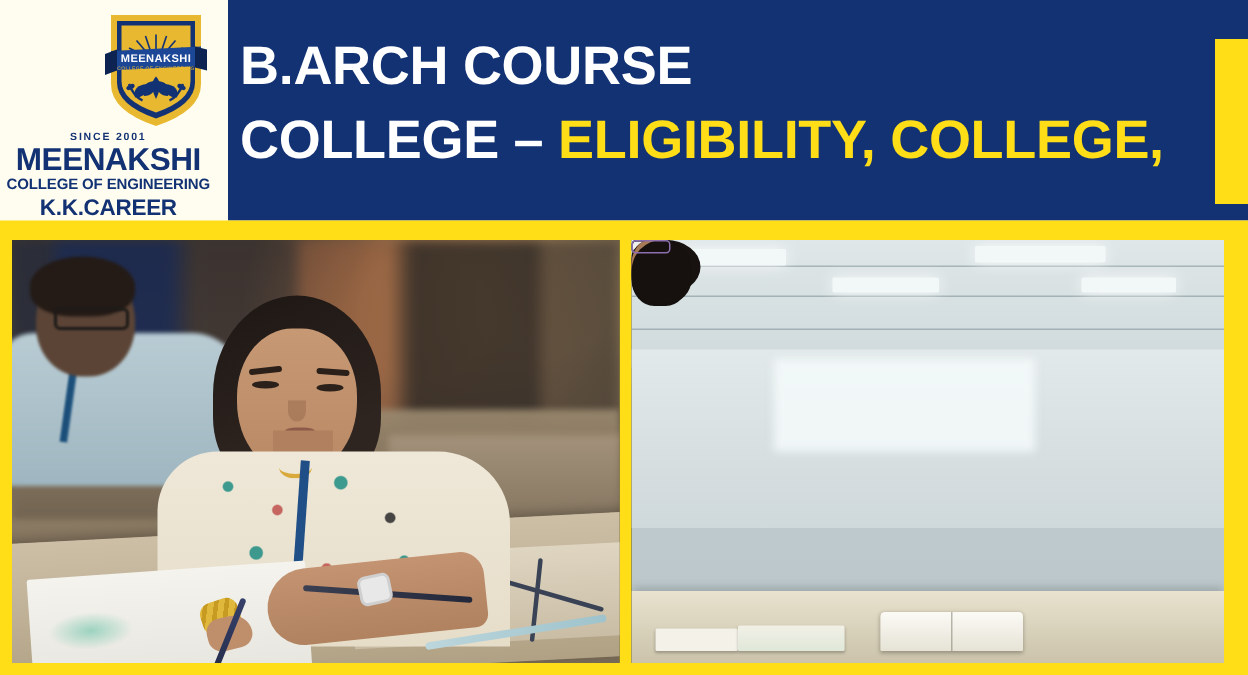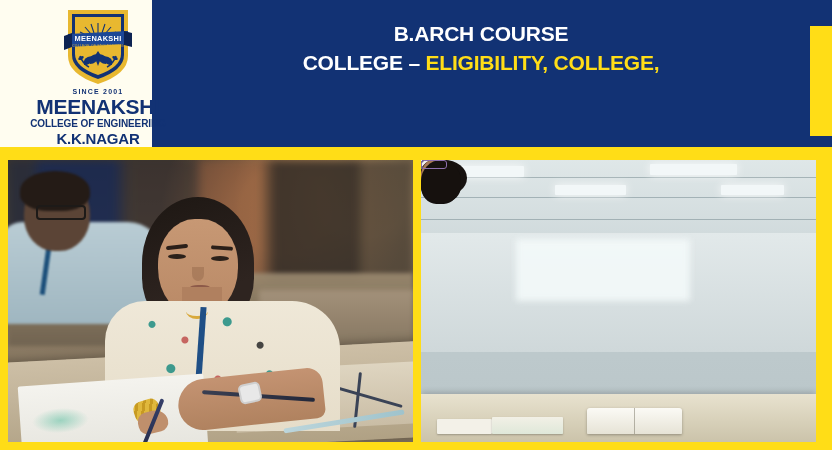--- a/index.html
+++ b/index.html
@@ -50,25 +50,24 @@
   }
 
   
   .logo-block {
     position: absolute;
     left: 0; top: 0;
     width: 140px;
     height: 147px;
     display: flex;
     flex-direction: column;
-    align-items: center;
+    align-items: flex-end;
     justify-content: flex-start;
     padding-top: 6px;
     box-sizing: border-box;
-    margin-left: 28px;
   }
   .crest {
     width: 72px;
     height: 80px;
     position: relative;
   }
   .logo-wordmark {
     text-align: center;
     line-height: 1;
     margin-top: 2px;
@@ -99,22 +98,22 @@
     color: #123274;
     letter-spacing: -0.2px;
     margin-top: 2px;
   }
 
   
   .title {
     position: absolute;
     left: 160px; top: 20px;
     width: 642px;
-    text-align: center;
-    font-size: 21px;
+    text-align: left;
+    font-size: 36px;
     font-weight: bold;
     line-height: 1.36;
     letter-spacing: -0.2px;
     color: #ffffff;
   }
   .title .hl { color: #FFDD17; }
 
   
   .photos {
     position: absolute;
@@ -410,21 +409,21 @@
           <path d="M18 50 Q21 58 27 61" stroke="#123274" stroke-width="1.6" fill="none"></path>
           <path d="M54 50 Q51 58 45 61" stroke="#123274" stroke-width="1.6" fill="none"></path>
           <ellipse cx="19" cy="52" rx="3" ry="1.6" fill="#123274" transform="rotate(-28 19 52)"></ellipse>
           <ellipse cx="53" cy="52" rx="3" ry="1.6" fill="#123274" transform="rotate(28 53 52)"></ellipse>
         </svg>
       </div>
       <div class="logo-wordmark">
         <div class="logo-since">SINCE 2001</div>
         <div class="logo-name">MEENAKSHI</div>
         <div class="logo-sub">COLLEGE OF ENGINEERING</div>
-        <div class="logo-branch">K.K.NAGAR</div>
+        <div class="logo-branch">K.K.CAREER</div>
       </div>
     </div>
 
     <div class="title">
       <span>B.ARCH COURSE</span><br>
       <span>COLLEGE – </span><span class="hl">ELIGIBILITY, COLLEGE,</span><br>
     </div>
 
     <div class="header-bottom-rule"></div>
   </div>

